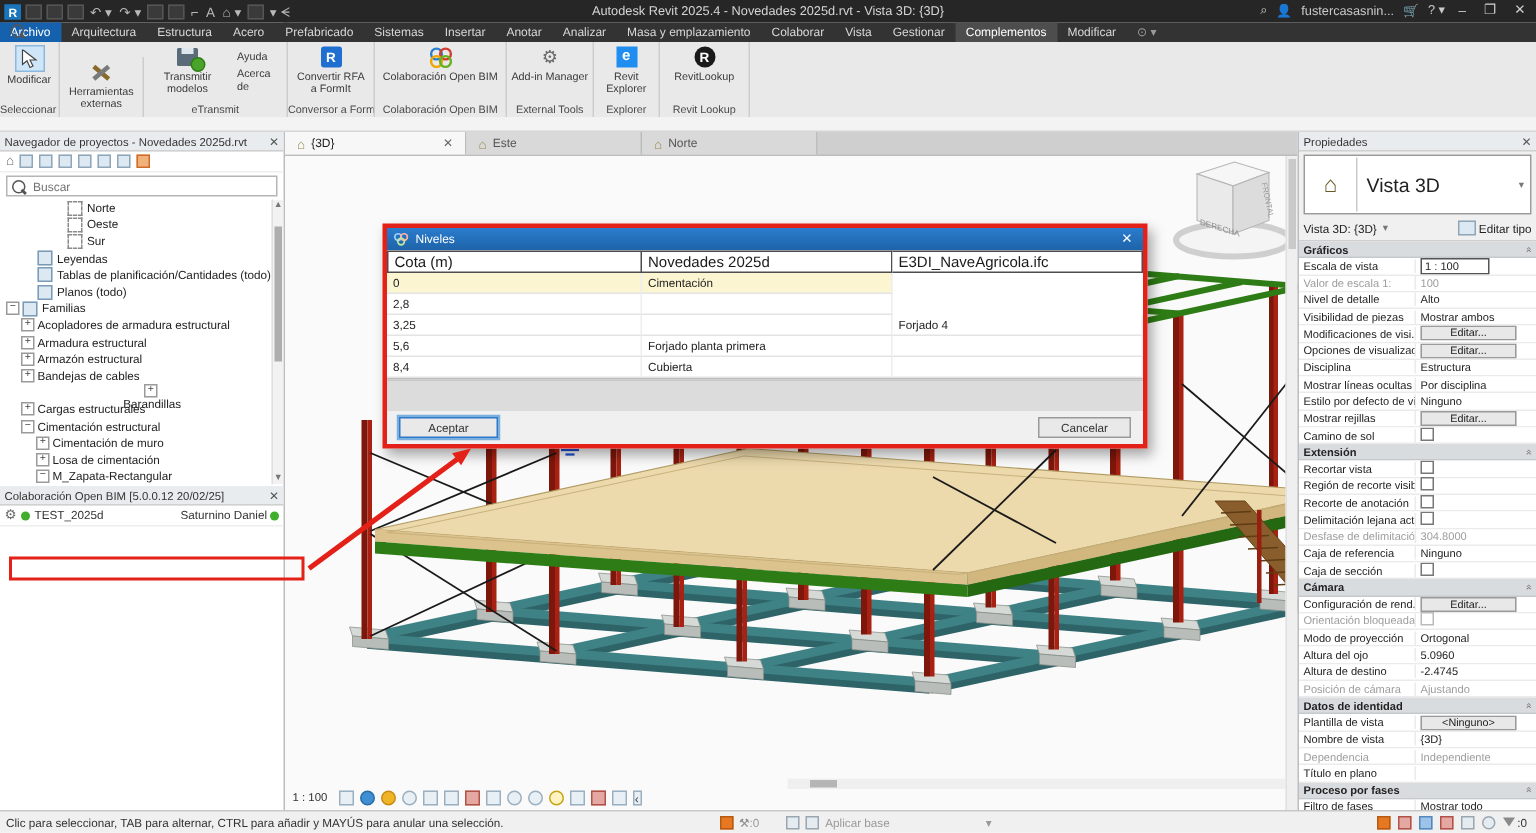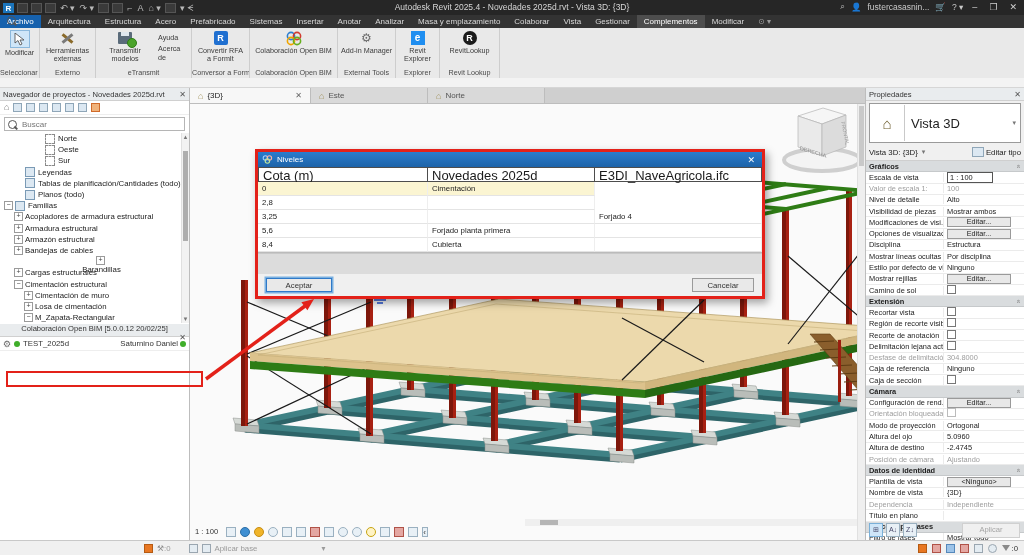--- a/index.html
+++ b/index.html
@@ -56,21 +56,21 @@
   #btree{position:relative;height:190px;overflow:hidden;}
   .trow{height:11.2px;display:flex;align-items:center;white-space:nowrap;font-size:7.8px;color:#222;}
   .texp{width:7px;height:7px;border:1px solid #9a9a9a;background:#fff;font-size:7px;line-height:6px;text-align:center;color:#444;margin-right:2px;flex:0 0 auto;}
   .texp:empty{visibility:hidden;}
   .tico{width:8px;height:8px;border:1px solid #7a9ab5;background:#dce8f2;margin-right:3px;flex:0 0 auto;}
   .tico.elev{background:#fff;border:1px dashed #8a8a8a;}
   #btree .sb{position:absolute;right:0;top:0;width:7px;height:100%;background:#f2f2f2;border-left:1px solid #e0e0e0;}
   #btree .sb .th{position:absolute;left:1px;top:18px;width:5px;height:90px;background:#aeaeae;}
   #btree .sb .ar{position:absolute;left:0;width:7px;text-align:center;font-size:6px;color:#777;}
   
-  #collab-head{margin-top:1px;flex-direction:column;}
+  #collab-head{margin-top:1px;}
   #collab-row{height:13px;display:flex;align-items:center;gap:3px;padding:0 3px;font-size:7.8px;border-bottom:1px solid #eee;}
   .gdot{width:6px;height:6px;border-radius:50%;background:#3fae2a;flex:0 0 auto;}
   #collab-row .right{margin-left:auto;display:flex;align-items:center;gap:2px;}
   
   #ctxmenu{left:18px;top:348px;width:188px;background:#fff;border:1px solid #a0a0a0;box-shadow:2px 2px 4px rgba(0,0,0,.3);z-index:30;}
   .mitem{height:13px;display:flex;align-items:center;font-size:7.6px;color:#222;}
   .mgut{width:20px;height:13px;background:#f1f1f2;border-right:1px solid #e3e3e3;display:flex;align-items:center;justify-content:center;flex:0 0 auto;}
   .mlabel{padding-left:5px;white-space:nowrap;}
   .mi-search{width:7px;height:7px;border:1.5px solid #555;border-radius:50%;position:relative;}
   .mi-search:after{content:"";position:absolute;width:4px;height:1.5px;background:#555;transform:rotate(45deg);left:5px;top:6px;}
@@ -96,21 +96,21 @@
   .vico.blue{background:#3f8fd2;border-color:#2b6ea6;}
   .vico.sun{background:#f0b429;border-color:#c78d13;border-radius:50%;}
   .vico.bulb{background:#fff3c4;border-color:#c7a413;}
   .vico.red{background:#e4a7a2;border-color:#b05248;}
   
   #dialog-wrap{left:255px;top:149px;width:510px;height:150px;border:3px solid #e32119;z-index:20;box-sizing:border-box;background:#f0f0f0;box-shadow:3px 4px 8px rgba(0,0,0,.35);}
   #dlg-title{height:15px;background:linear-gradient(#2a7ccd,#1d63a8);color:#fff;display:flex;align-items:center;padding:0 4px;gap:4px;font-size:8px;}
   #dlg-title .x{margin-left:auto;font-size:9px;padding:0 3px;}
   #dlg-table{background:#fff;border-bottom:1px solid #bbb;}
   .dcellrow{display:flex;}
-  .dhead .dc{height:15px;line-height:15px;border:1px solid #4d4d4d;border-left:none;font-size:13px;color:#1a1a1a;padding-left:4px;box-sizing:border-box;background:#fff;}
+  .dhead .dc{height:15px;line-height:15px;border:1px solid #4d4d4d;border-left:none;font-size:10px;color:#1a1a1a;padding-left:4px;box-sizing:border-box;background:#fff;}
   .dhead .dc:first-child{border-left:1px solid #4d4d4d;}
   .drow .dc{height:14px;line-height:14px;border-bottom:1px solid #e4e4e4;border-right:1px solid #eee;font-size:7.8px;color:#222;padding-left:4px;box-sizing:border-box;white-space:nowrap;overflow:hidden;}
   .drow.hl .dc{background:#fbf5d2;}
   .dc.c1{width:170px;}.dc.c2{width:167px;}.dc.c3{width:167px;}
   #dlg-filler{height:20px;background:#dcdcdc;border-top:1px solid #c8c8c8;}
   #dlg-footer{height:22px;display:flex;align-items:center;padding:0 8px;}
   .dlgbtn{height:14px;line-height:13px;text-align:center;font-size:7.8px;background:#e9e9e9;border:1px solid #9a9a9a;box-sizing:border-box;}
   #btn-ok{width:66px;border:1px solid #2f79c8;box-shadow:0 0 0 1.5px #7ab0e0;}
   #btn-cancel{width:62px;margin-left:auto;}
   
@@ -211,21 +211,21 @@
       <div class="bigbtn">
         <span class="bbicon modify-hl">
           <svg width="11" height="13" viewBox="0 0 11 13">
               <path d="M1,0 L1,10 L4,7.5 L6,12 L8,11 L6,7 L10,7 Z" fill="#fff" stroke="#444" stroke-width="0.8"></path>
             </svg>
         </span>
         <span class="bblabel">Modificar</span>
       </div>
       <div class="plabel">Seleccionar ▾</div>
     </div>
-    <div class="rpanel" style="width:56px;">
+    <div class="rpanel" style="width:56px;margin-top:10px;">
       <div class="bigbtn">
         <span class="bbicon">
             <span class="icon-tools">
               <i></i>
               <i></i>
             </span>
           </span>
         <span class="bblabel">Herramientas
 externas</span>
       </div>
@@ -797,28 +797,23 @@
       <div class="prow">
           <span class="pl">Filtro de fases</span>
           <span class="pv">Mostrar todo</span>
         </div>
       <div class="prow">
           <span class="pl">Fase</span>
           <span class="pv">Nueva construcción</span>
         </div>
     </div>
   </div>
-  <div id="pfoot" class="abs">
-    <span class="tb hl">⊞</span>
-    <span class="tb">A↓</span>
-    <span class="tb">Z↓</span>
-    <span id="apply-btn">Aplicar</span>
-  </div>
 
   <div id="statusbar" class="abs">
+    <span class="hint">Clic para seleccionar, TAB para alternar, CTRL para añadir y MAYÚS para anular una selección.</span>
     <div id="sb-mid">
       <span class="sico warn" style="margin-left:120px;"></span>
       <span class="sgray"><span style="color:#8a8a8a;">⚒</span><span>:0</span></span>
       <span class="sico" style="margin-left:14px;"></span>
       <span class="sico"></span>
       <span class="sgray">Aplicar base</span>
       <span class="sgray" style="margin-left:60px;">▾</span>
     </div>
     <div id="sb-right">
       <span class="sico warn"></span>

